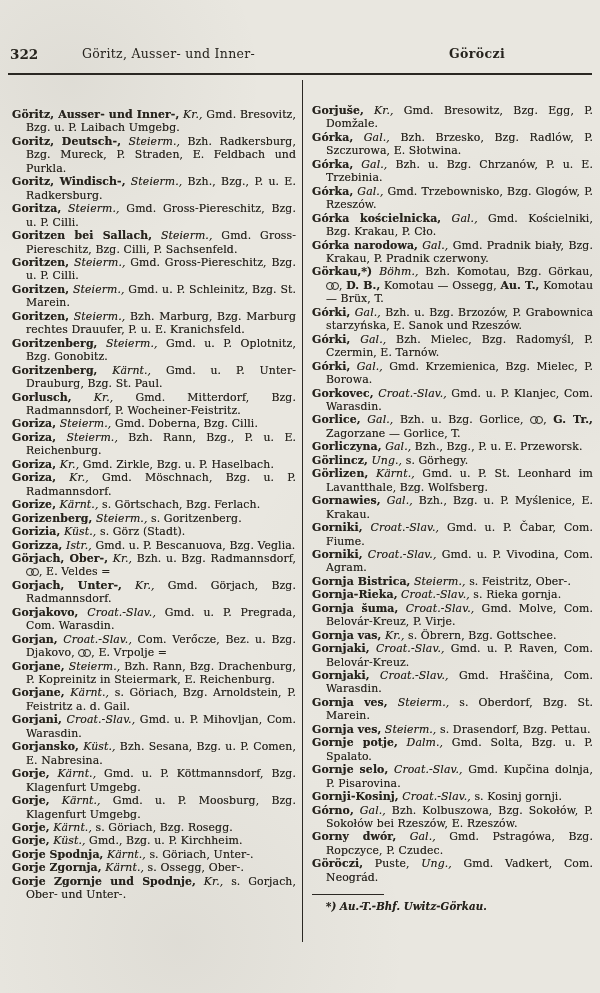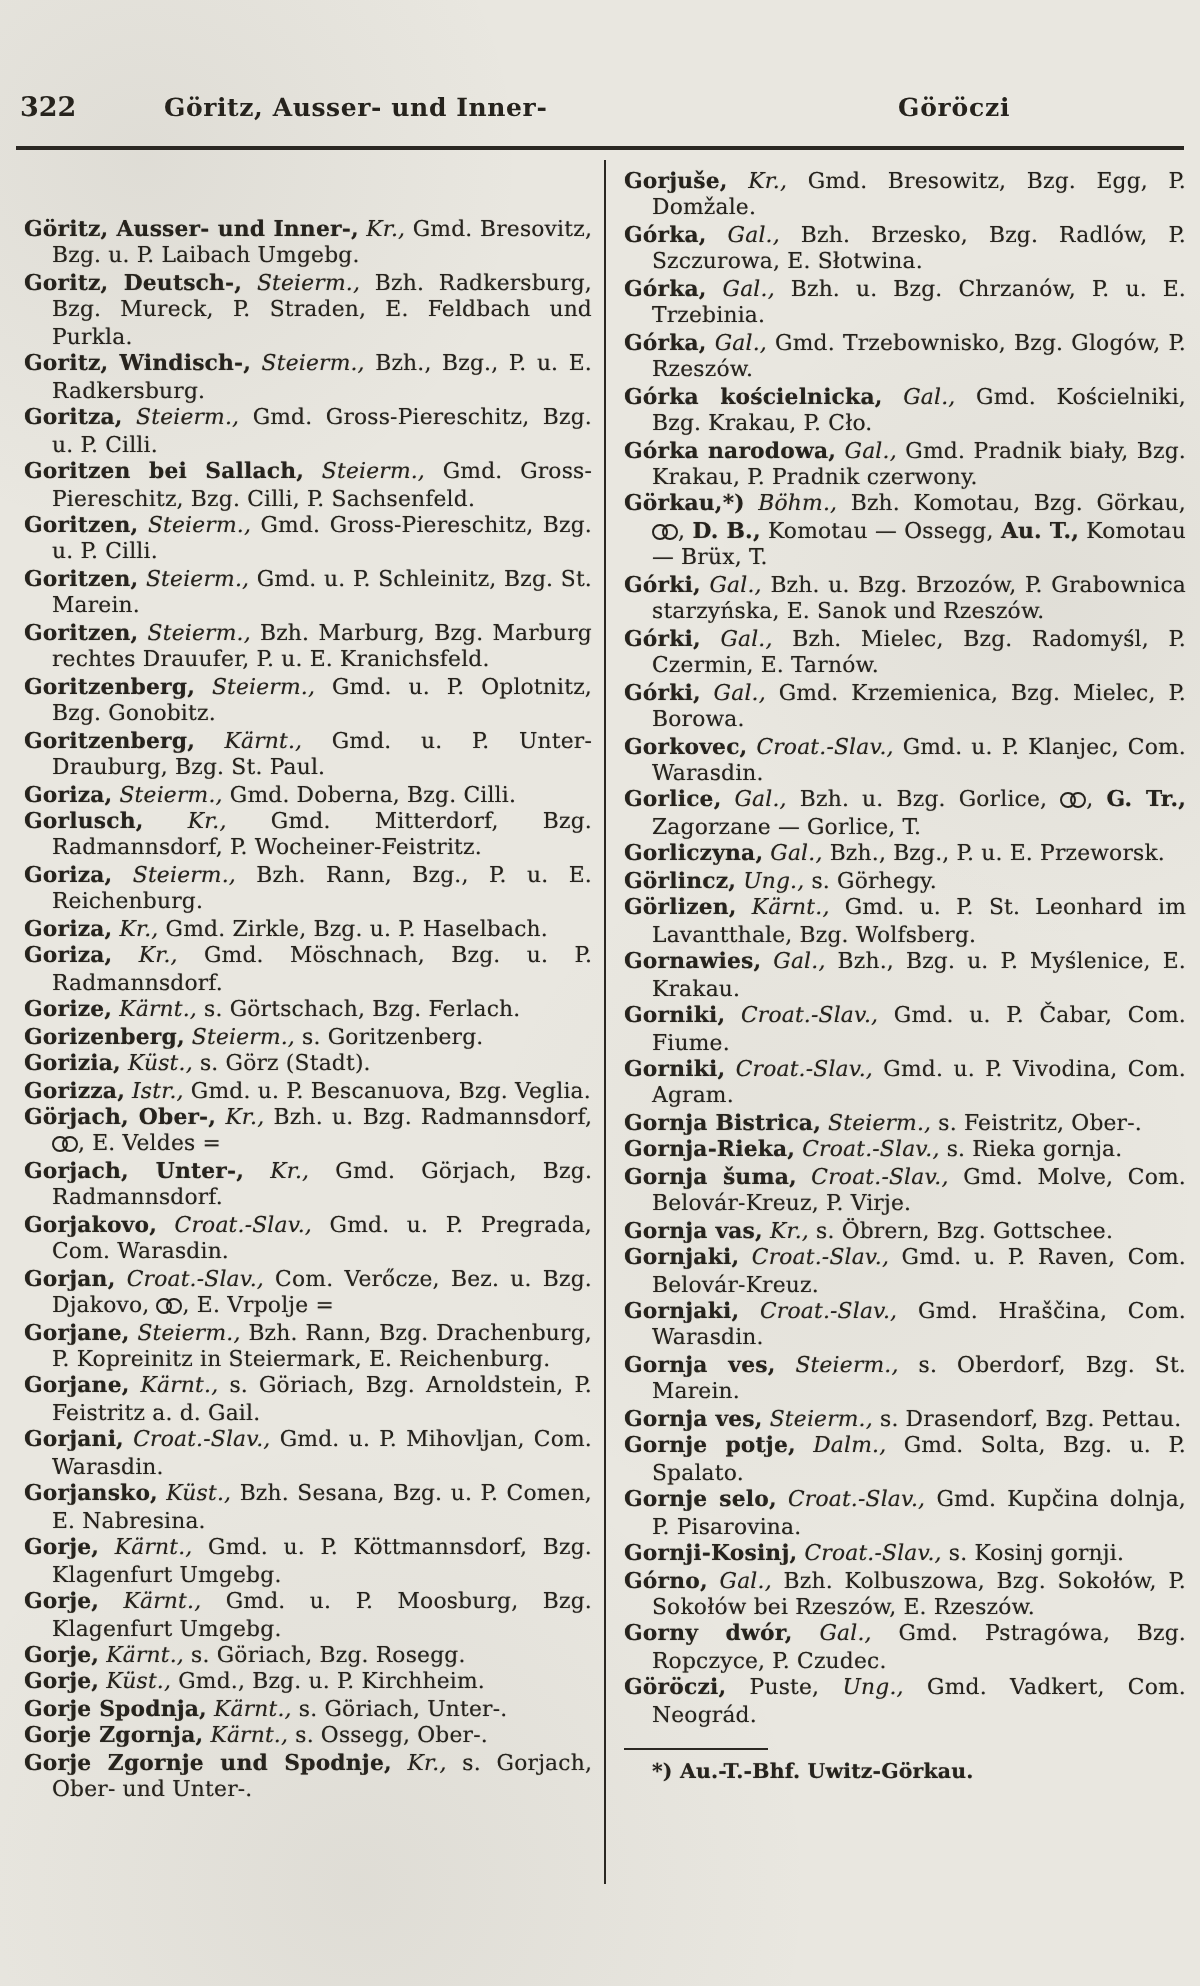--- a/index.html
+++ b/index.html
@@ -20,21 +20,21 @@
       radial-gradient(circle at 30% 95%, rgba(90,85,75,0.07), transparent 22%),
       radial-gradient(circle at 70% 60%, rgba(120,115,100,0.05), transparent 25%),
       #e9e7e0;
   }
   .header {
     position: absolute;
     top: 46px; left: 10px; right: 10px;
     height: 20px;
     font-size: 12.5px;
   }
-  .header .hdr-left   { position: absolute; left: 72px;  font-weight: 700; letter-spacing: 0.3px; }
+  .header .hdr-left   { position: absolute; left: 72px;  font-weight: 400; letter-spacing: 0.3px; }
   .header .hdr-page   { position: absolute; left: 0; right: 24px; font-weight: 700; font-size: 13.5px; }
   .header .hdr-right  { position: absolute; left: 420px; font-weight: 700; letter-spacing: 0.4px; margin-left: 19px; }
   .header-rule {
     position: absolute;
     top: 73px; left: 8px; width: 584px;
     border-top: 2.2px solid #2b2823;
   }
   .col-divider {
     position: absolute;
     top: 80px; left: 302px;
@@ -43,21 +43,21 @@
   }
   .col {
     position: absolute;
     top: 84px;
     font-size: 10.9px;
     line-height: 13.45px;
     text-align: justify;
     letter-spacing: 0.1px;
   }
   .col-left  { left: 12px;  width: 284px; margin-top: 24px; }
-  .col-right { left: 312px; width: 281px; }
+  .col-right { left: 312px; width: 281px; margin-top: 20px; }
   .entry {
     padding-left: 14px;
     text-indent: -14px;
     text-shadow: 0 0 0.45px rgba(40,35,28,0.55);
   }
   .entry .b { font-weight: 700; }
   .entry .i { font-style: italic; }
   .sym {
     display: inline-block;
     width: 13px; height: 8px;
@@ -67,21 +67,21 @@
   .sym::before, .sym::after {
     content: '';
     position: absolute;
     top: 1px;
     width: 6px; height: 6px;
     border: 1.1px solid #26231d;
     border-radius: 50%;
   }
   .sym::before { left: 0; }
   .sym::after  { left: 5px; }
-  .footnote-block { margin-top: 10px; }
+  .footnote-block { margin-top: 10px; font-style: italic; }
   .footnote-rule {
     width: 72px;
     border-top: 1.2px solid #2b2823;
     margin-bottom: 5px;
   }
   .footnote {
     font-size: 10.2px;
     font-weight: 700;
     padding-left: 14px;
     text-shadow: 0 0 0.45px rgba(40,35,28,0.55);
@@ -105,22 +105,22 @@
       <div class="entry"><span class="b">Göritz, Ausser- und Inner-,</span><span class="i"> Kr.,</span><span class="r"> Gmd. Bresovitz, Bzg. u. P. Laibach Umgebg.</span></div>
       <div class="entry"><span class="b">Goritz, Deutsch-,</span><span class="i"> Steierm.,</span><span class="r"> Bzh. Radkersburg, Bzg. Mureck, P. Straden, E. Feldbach und Purkla.</span></div>
       <div class="entry"><span class="b">Goritz, Windisch-,</span><span class="i"> Steierm.,</span><span class="r"> Bzh., Bzg., P. u. E. Radkersburg.</span></div>
       <div class="entry"><span class="b">Goritza,</span><span class="i"> Steierm.,</span><span class="r"> Gmd. Gross-Piereschitz, Bzg. u. P. Cilli.</span></div>
       <div class="entry"><span class="b">Goritzen bei Sallach,</span><span class="i"> Steierm.,</span><span class="r"> Gmd. Gross-Piereschitz, Bzg. Cilli, P. Sachsenfeld.</span></div>
       <div class="entry"><span class="b">Goritzen,</span><span class="i"> Steierm.,</span><span class="r"> Gmd. Gross-Piereschitz, Bzg. u. P. Cilli.</span></div>
       <div class="entry"><span class="b">Goritzen,</span><span class="i"> Steierm.,</span><span class="r"> Gmd. u. P. Schleinitz, Bzg. St. Marein.</span></div>
       <div class="entry"><span class="b">Goritzen,</span><span class="i"> Steierm.,</span><span class="r"> Bzh. Marburg, Bzg. Marburg rechtes Drauufer, P. u. E. Kranichsfeld.</span></div>
       <div class="entry"><span class="b">Goritzenberg,</span><span class="i"> Steierm.,</span><span class="r"> Gmd. u. P. Oplotnitz, Bzg. Gonobitz.</span></div>
       <div class="entry"><span class="b">Goritzenberg,</span><span class="i"> Kärnt.,</span><span class="r"> Gmd. u. P. Unter-Drauburg, Bzg. St. Paul.</span></div>
+      <div class="entry"><span class="b">Gorlusch,</span><span class="i"> Kr.,</span><span class="r"> Gmd. Mitterdorf, Bzg. Radmannsdorf, P. Wocheiner-Feistritz.</span></div>
       <div class="entry"><span class="b">Goriza,</span><span class="i"> Steierm.,</span><span class="r"> Gmd. Doberna, Bzg. Cilli.</span></div>
-      <div class="entry"><span class="b">Gorlusch,</span><span class="i"> Kr.,</span><span class="r"> Gmd. Mitterdorf, Bzg. Radmannsdorf, P. Wocheiner-Feistritz.</span></div>
       <div class="entry"><span class="b">Goriza,</span><span class="i"> Steierm.,</span><span class="r"> Bzh. Rann, Bzg., P. u. E. Reichenburg.</span></div>
       <div class="entry"><span class="b">Goriza,</span><span class="i"> Kr.,</span><span class="r"> Gmd. Zirkle, Bzg. u. P. Haselbach.</span></div>
       <div class="entry"><span class="b">Goriza,</span><span class="i"> Kr.,</span><span class="r"> Gmd. Möschnach, Bzg. u. P. Radmannsdorf.</span></div>
       <div class="entry"><span class="b">Gorize,</span><span class="i"> Kärnt.,</span><span class="r"> s. Görtschach, Bzg. Ferlach.</span></div>
       <div class="entry"><span class="b">Gorizenberg,</span><span class="i"> Steierm.,</span><span class="r"> s. Goritzenberg.</span></div>
       <div class="entry"><span class="b">Gorizia,</span><span class="i"> Küst.,</span><span class="r"> s. Görz (Stadt).</span></div>
       <div class="entry"><span class="b">Gorizza,</span><span class="i"> Istr.,</span><span class="r"> Gmd. u. P. Bescanuova, Bzg. Veglia.</span></div>
       <div class="entry"><span class="b">Görjach, Ober-,</span><span class="i"> Kr.,</span><span class="r"> Bzh. u. Bzg. Radmannsdorf, </span><span class="sym"></span><span class="r">, E. Veldes =</span></div>
       <div class="entry"><span class="b">Gorjach, Unter-,</span><span class="i"> Kr.,</span><span class="r"> Gmd. Görjach, Bzg. Radmannsdorf.</span></div>
       <div class="entry"><span class="b">Gorjakovo,</span><span class="i"> Croat.-Slav.,</span><span class="r"> Gmd. u. P. Pregrada, Com. Warasdin.</span></div>

